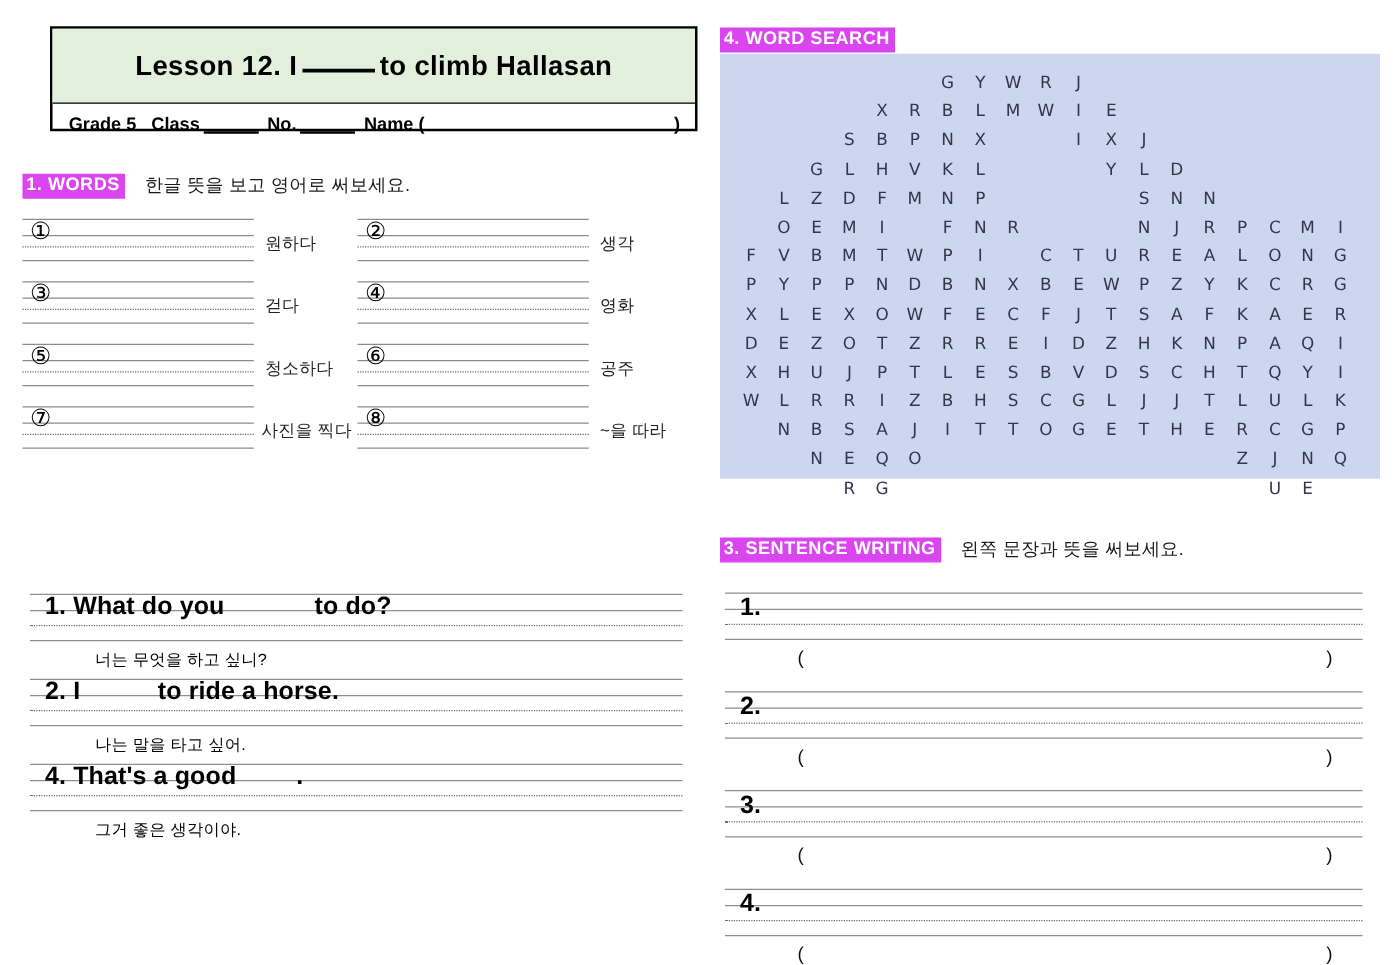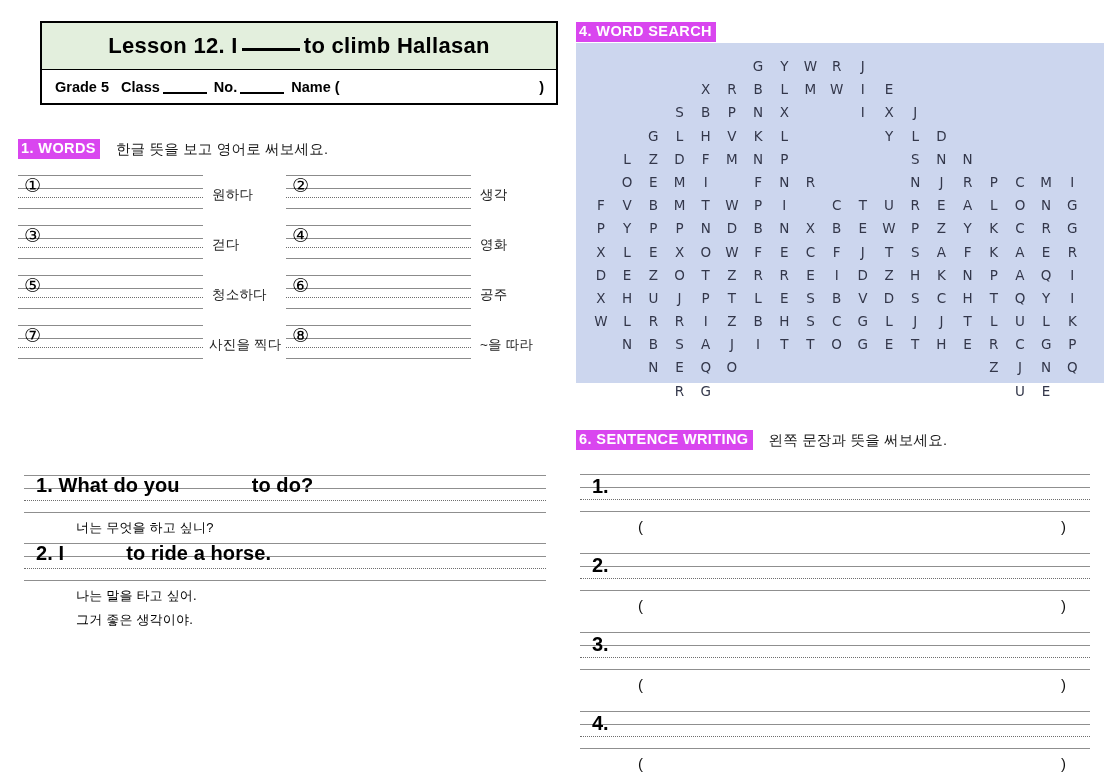--- a/index.html
+++ b/index.html
@@ -31,31 +31,31 @@
     line-height: 1.15;
     white-space: pre;
   }
   .sec-desc {
     font-size: 14.5px;
     color: #1a1a1a;
     margin-left: 16px;
     white-space: pre;
     letter-spacing: .2px;
   }
-  .sec-row { display: flex; align-items: flex-end; }
+  .sec-row { display: flex; align-items: flex-start; }
 
   
   .title-box {
     position: absolute; left: 22px; top: 21px;
     width: 518px; height: 84px;
     border: 2.5px solid #000;
     background: #fff;
   }
   .title-bar {
-    height: 47px;
+    height: 60px;
     background: #e3efdd;
     border-bottom: 1.6px solid #000;
     display: flex; align-items: center; justify-content: center; text-align: center;
   }
   .title-text {
     font-size: 22px; font-weight: bold;
     letter-spacing: .3px;
     white-space: pre;
   }
   .title-blank {
@@ -369,20 +369,27 @@
           <span class="ln l2"></span>
           <span class="ln l3"></span>
           <span class="ln l4"></span>
         <span class="ks-eng"><span>2. I</span><span class="blank-gap sm"></span><span>to ride a horse.</span></span>
       </div>
       <div class="ks-kor">나는 말을 타고 싶어.</div>
     </div>
 
 
     <div class="ks-item">
+      <div class="ks-line">
+        <span class="ln l1"></span>
+          <span class="ln l2"></span>
+          <span class="ln l3"></span>
+          <span class="ln l4"></span>
+        <span class="ks-eng"><span>4. That's a good</span><span class="blank-gap xs"></span><span>.</span></span>
+      </div>
       <div class="ks-kor">그거 좋은 생각이야.</div>
     </div>
 
   </div>
 </div>
 
 <div class="col-right">
 
   <div class="ws-head">
     <span class="sec-head">4. WORD SEARCH</span>
@@ -671,21 +678,21 @@
         <span class="ws-cell"></span>
         <span class="ws-cell"></span>
         <span class="ws-cell"></span>
         <span class="ws-cell">U</span>
         <span class="ws-cell">E</span>
         <span class="ws-cell"></span>
       </div>
   </div>
 
   <div class="sw-head sec-row">
-    <span class="sec-head">6. SENTENCE WRITING</span>
+    <span class="sec-head">3. SENTENCE WRITING</span>
     <span class="sec-desc">왼쪽 문장과 뜻을 써보세요.</span>
   </div>
 
   <div class="sw-body">
 
     <div class="sw-item">
       <div class="sw-line">
         <span class="ln l1"></span>
           <span class="ln l2"></span>
           <span class="ln l3"></span>

